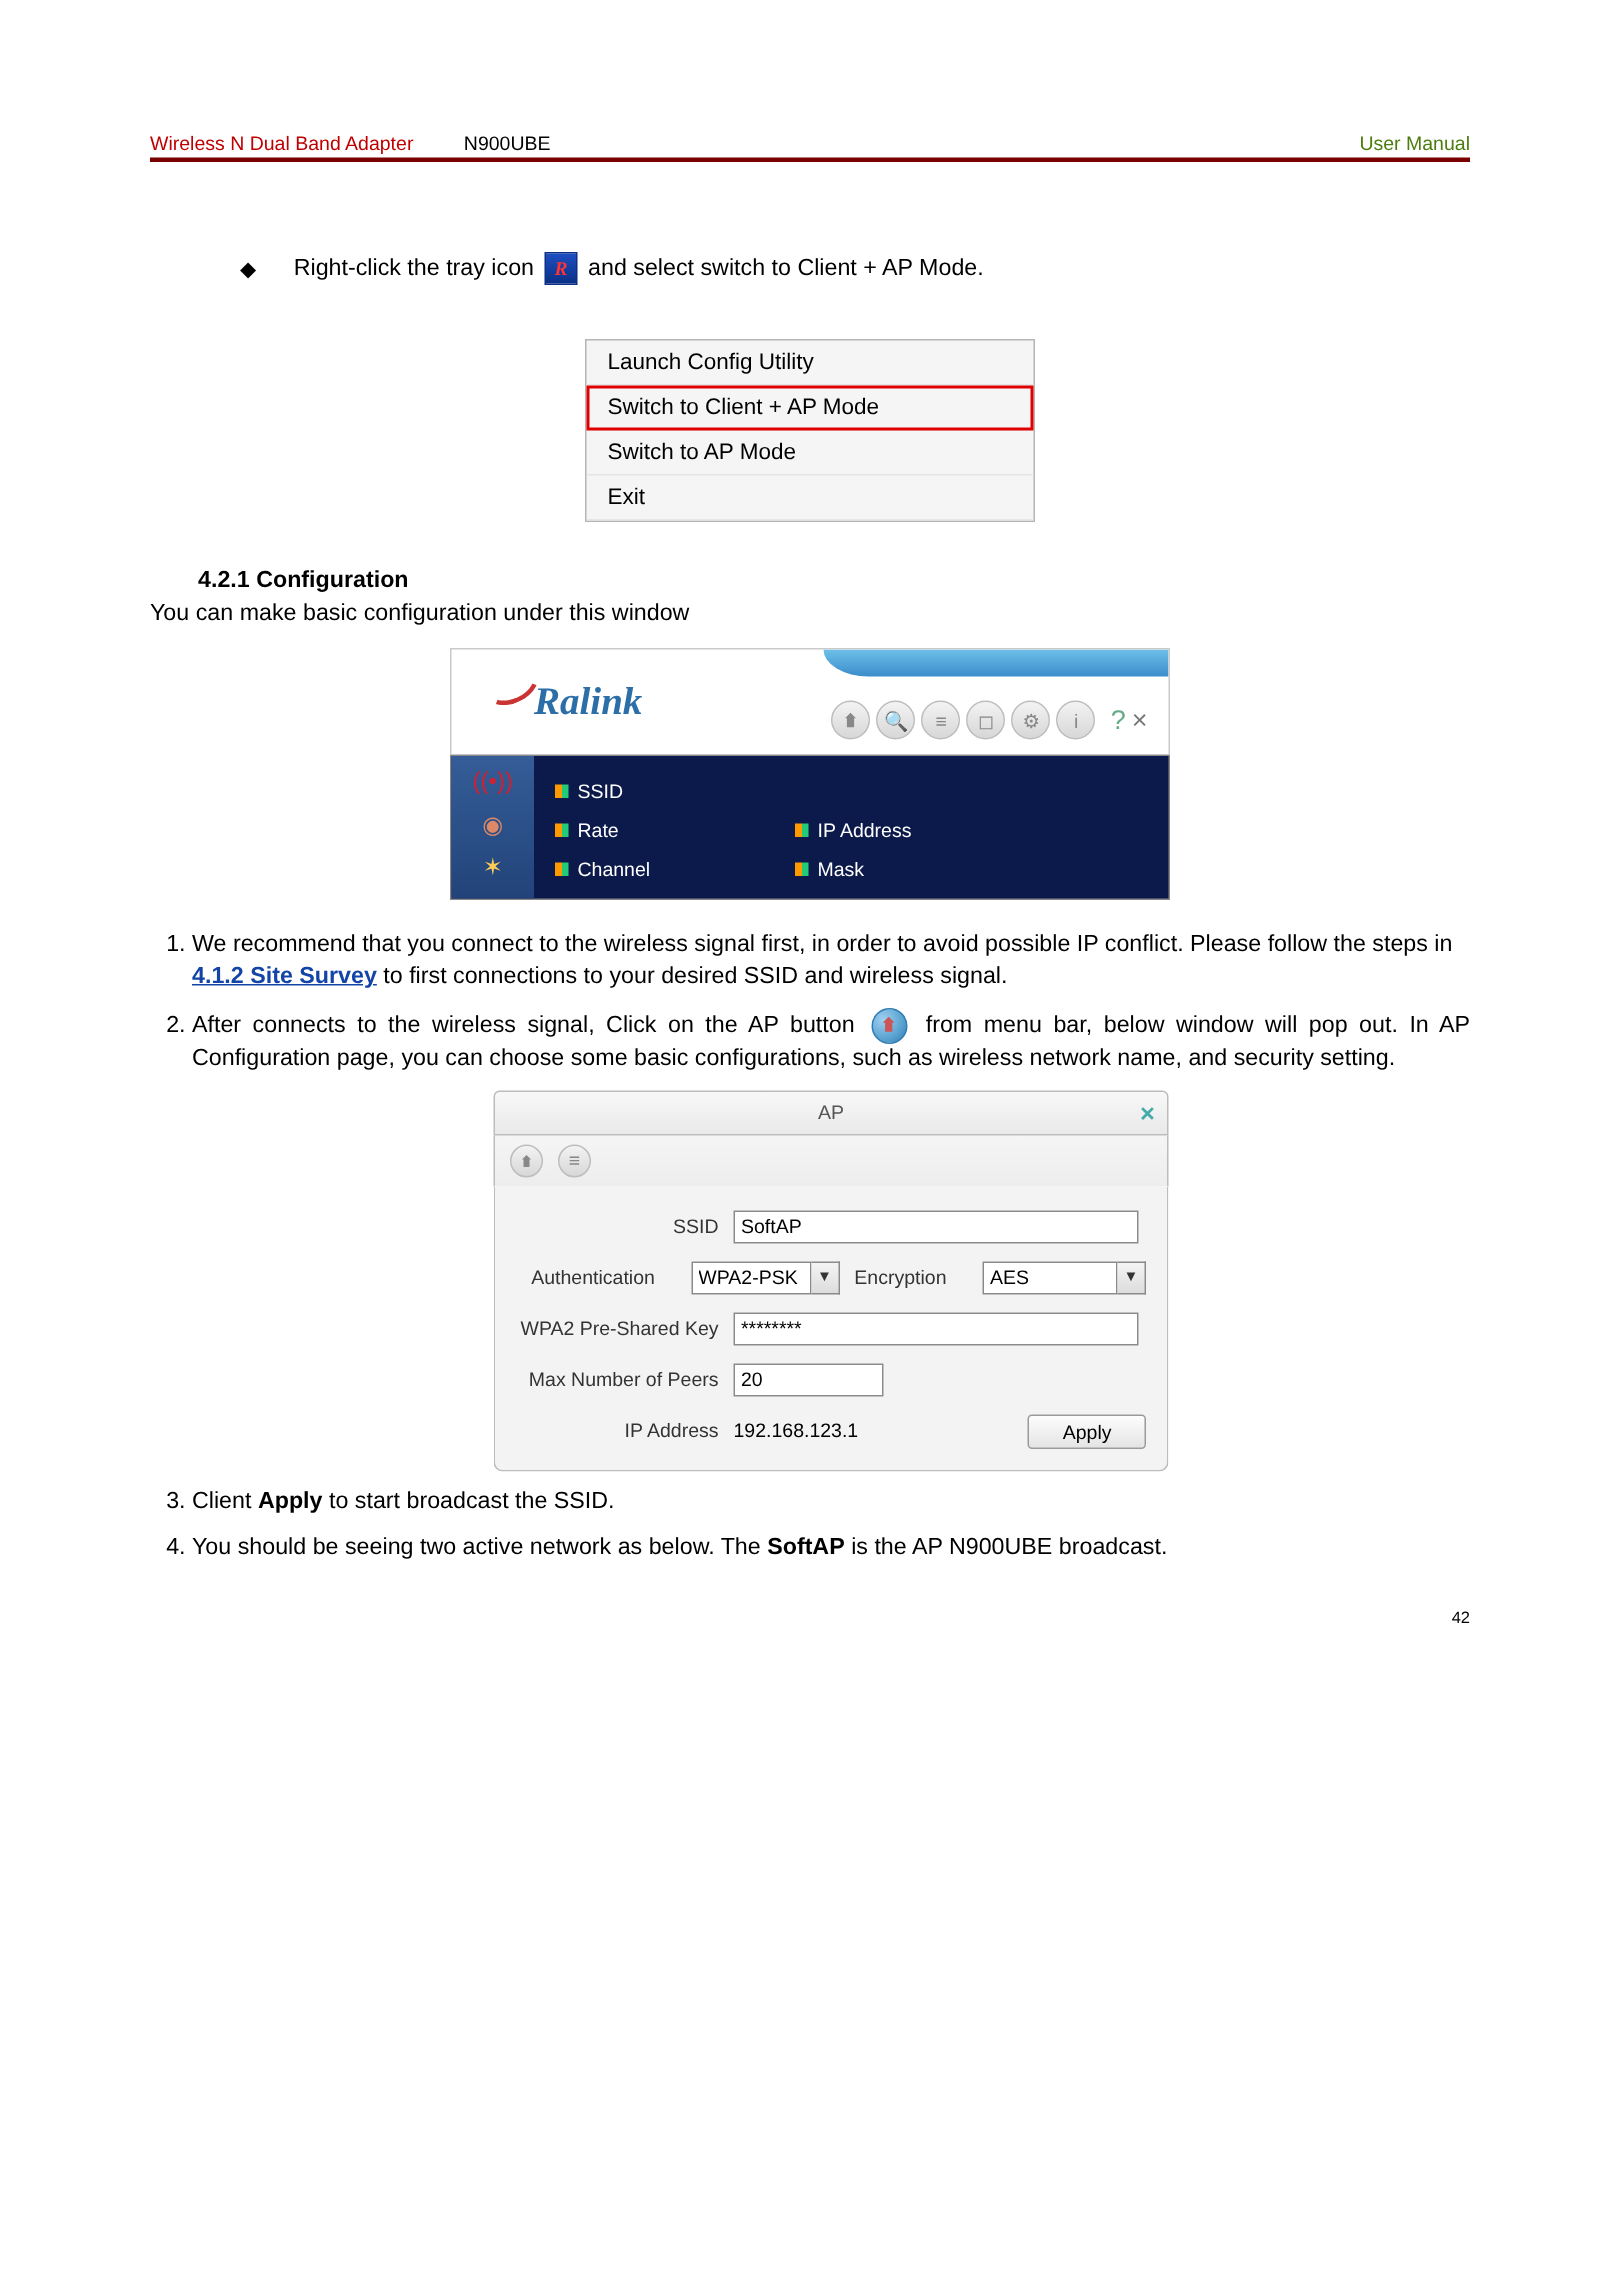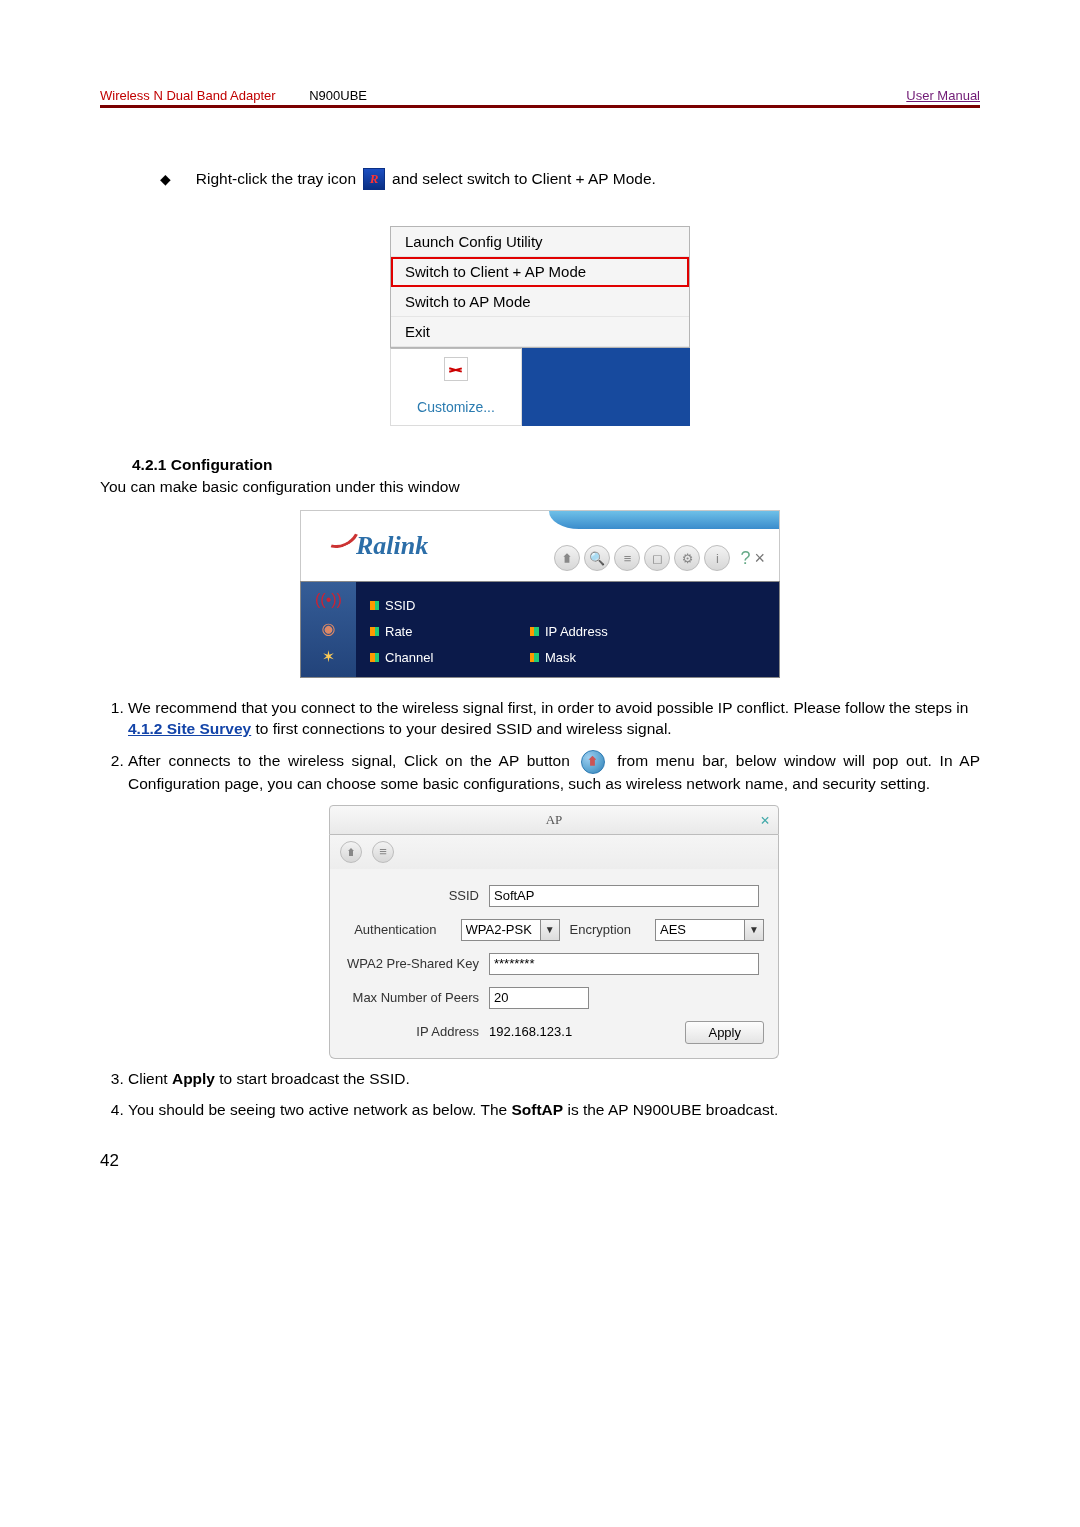--- a/index.html
+++ b/index.html
@@ -16,21 +16,21 @@
   }
   .top-bar {
     border-bottom: 3px solid #7a0000;
     padding-bottom: 2px;
     display: flex;
     justify-content: space-between;
     font-size: 13px;
   }
   .top-bar .left .product { color: #c00000; }
   .top-bar .left .model { color: #000; margin-left: 30px; }
-  .top-bar .right { color: #701a75; text-decoration: underline; }
+  .top-bar .right { color: #4d7c0f; }
   .section { margin-top: 60px; }
   .diamond-line {
     display: flex;
     align-items: center;
     margin-left: 60px;
     gap: 7px;
   }
   .diamond {
     font-size: 14px;
     margin-right: 18px;
@@ -205,21 +205,20 @@
   
   .apwin-wrap { margin: 10px auto 10px auto; width:450px; }
   .apwin-title {
     display:flex; align-items:center; justify-content:center;
     position:relative;
     height:28px;
     font-size:13px; color:#555;
     border:1px solid #bcbcbc;
     border-radius:4px 4px 0 0;
     background:linear-gradient(#f8f8f8,#e9e9e9);
-    font-family:Liberation Serif, serif;
   }
   .apwin-close {
     position:absolute; right:8px; top:4px;
     color:#4aa; font-size:17px; font-weight:bold;
   }
   .apwin-iconrow {
     height:34px;
     border-left:1px solid #bcbcbc;
     border-right:1px solid #bcbcbc;
     background:linear-gradient(#f5f5f5,#ededed);
@@ -249,21 +248,21 @@
     background:linear-gradient(#f4f4f4,#dcdcdc);
     display:flex; align-items:center; justify-content:center;
     font-size:10px; color:#333;
   }
   .apply-btn {
     border:1px solid #9a9a9a;
     background:linear-gradient(#fdfdfd,#e4e4e4);
     padding:3px 22px; border-radius:3px;
     font-size:13px;
   }
-  .pagenum { text-align:left; font-size:17px; margin-top:30px;}
+  .pagenum { text-align:right; font-size:11px; margin-top:30px;}
 </style>
 </head>
 <body>
 
 <div class="page">
   <div class="top-bar">
     <div class="left">
       <span class="product">Wireless N Dual Band Adapter</span>
       <span class="model">N900UBE</span>
     </div>
@@ -277,27 +276,20 @@
       <span class="tray-icon">R</span>
       <span>and select switch to Client + AP Mode.</span>
     </div>
 
     <div class="ctx-wrap">
       <div class="ctx-menu">
         <div class="ctx-item">Launch Config Utility</div>
         <div class="ctx-item highlight">Switch to Client + AP Mode</div>
         <div class="ctx-item">Switch to AP Mode</div>
         <div class="ctx-item">Exit</div>
-      </div>
-      <div class="ctx-bottom">
-        <div class="ctx-taskpanel">
-          <div class="hidden-icon"></div>
-          <div class="customize">Customize...</div>
-        </div>
-        <div class="ctx-right"></div>
       </div>
     </div>
 
     <div class="heading">4.2.1 Configuration</div>
     <div class="body-text">You can make basic configuration under this window</div>
 
     <div class="ralink-wrap">
       <div class="ralink-header">
         <div class="ralink-tabcurve"></div>
         <div class="ralink-logo">Ralink</div>

